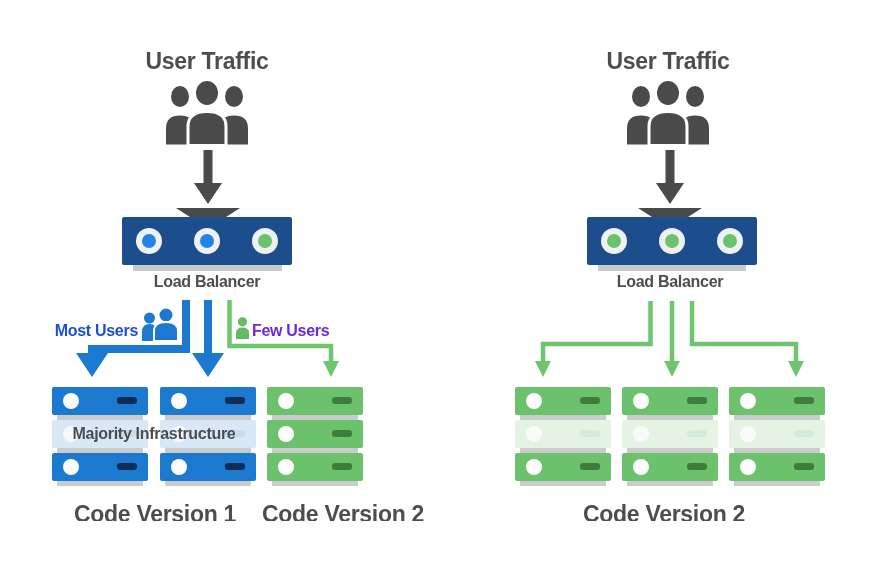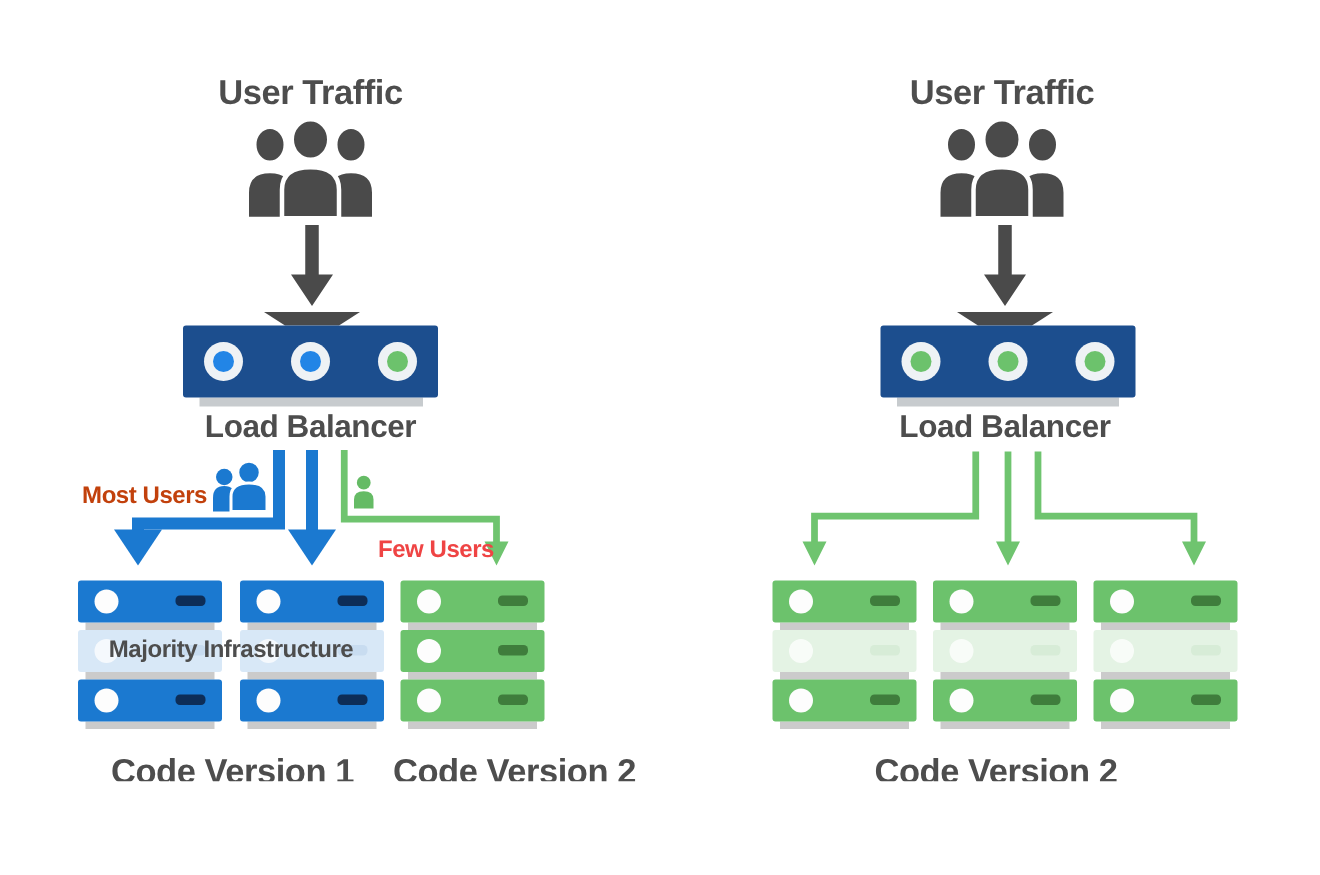--- a/index.html
+++ b/index.html
@@ -5,25 +5,25 @@
   html,body{margin:0;padding:0;background:#fff;}
   .canvas{
     position:relative;width:880px;height:521px;background:#ffffff;overflow:hidden;
     font-family:"Liberation Sans","DejaVu Sans",sans-serif;
     text-decoration:underline;
   }
   .overlay{position:absolute;left:0;top:0;width:880px;height:583px;pointer-events:none;}
   .abs{position:absolute;}
   .lbl{position:absolute;font-weight:700;color:#4d4d4d;text-align:center;letter-spacing:-0.3px;white-space:nowrap;}
   .title{font-size:23px;}
-  .lb-label{font-size:21px;}
+  .lb-label{font-size:16px;}
   .code-label{font-size:23px;}
   .flow-label{font-size:16px;}
-  .blue-text{color:#c2410c;}
-  .green-text{color:#ef4444;margin-top:36px;}
+  .blue-text{color:#1d4ed8;}
+  .green-text{color:#6d28d9;}
   .infra-label{font-size:16px;line-height:28px;z-index:5;border-radius:13px;}
   
   .lb{
     position:absolute;top:217px;width:170px;height:48px;background:#1c4e8e;border-radius:2px;
     display:flex;align-items:center;justify-content:center;gap:32px;z-index:2;
   }
   .lb-shadow{position:absolute;top:265px;height:6px;background:#c7cbce;z-index:1;}
   .port{width:26px;height:26px;border-radius:50%;background:#eef2f5;display:flex;align-items:center;justify-content:center;}
   .port::after{content:"";width:14px;height:14px;border-radius:50%;background:#999;}
   .port.blue::after{background:#2285e6;}

